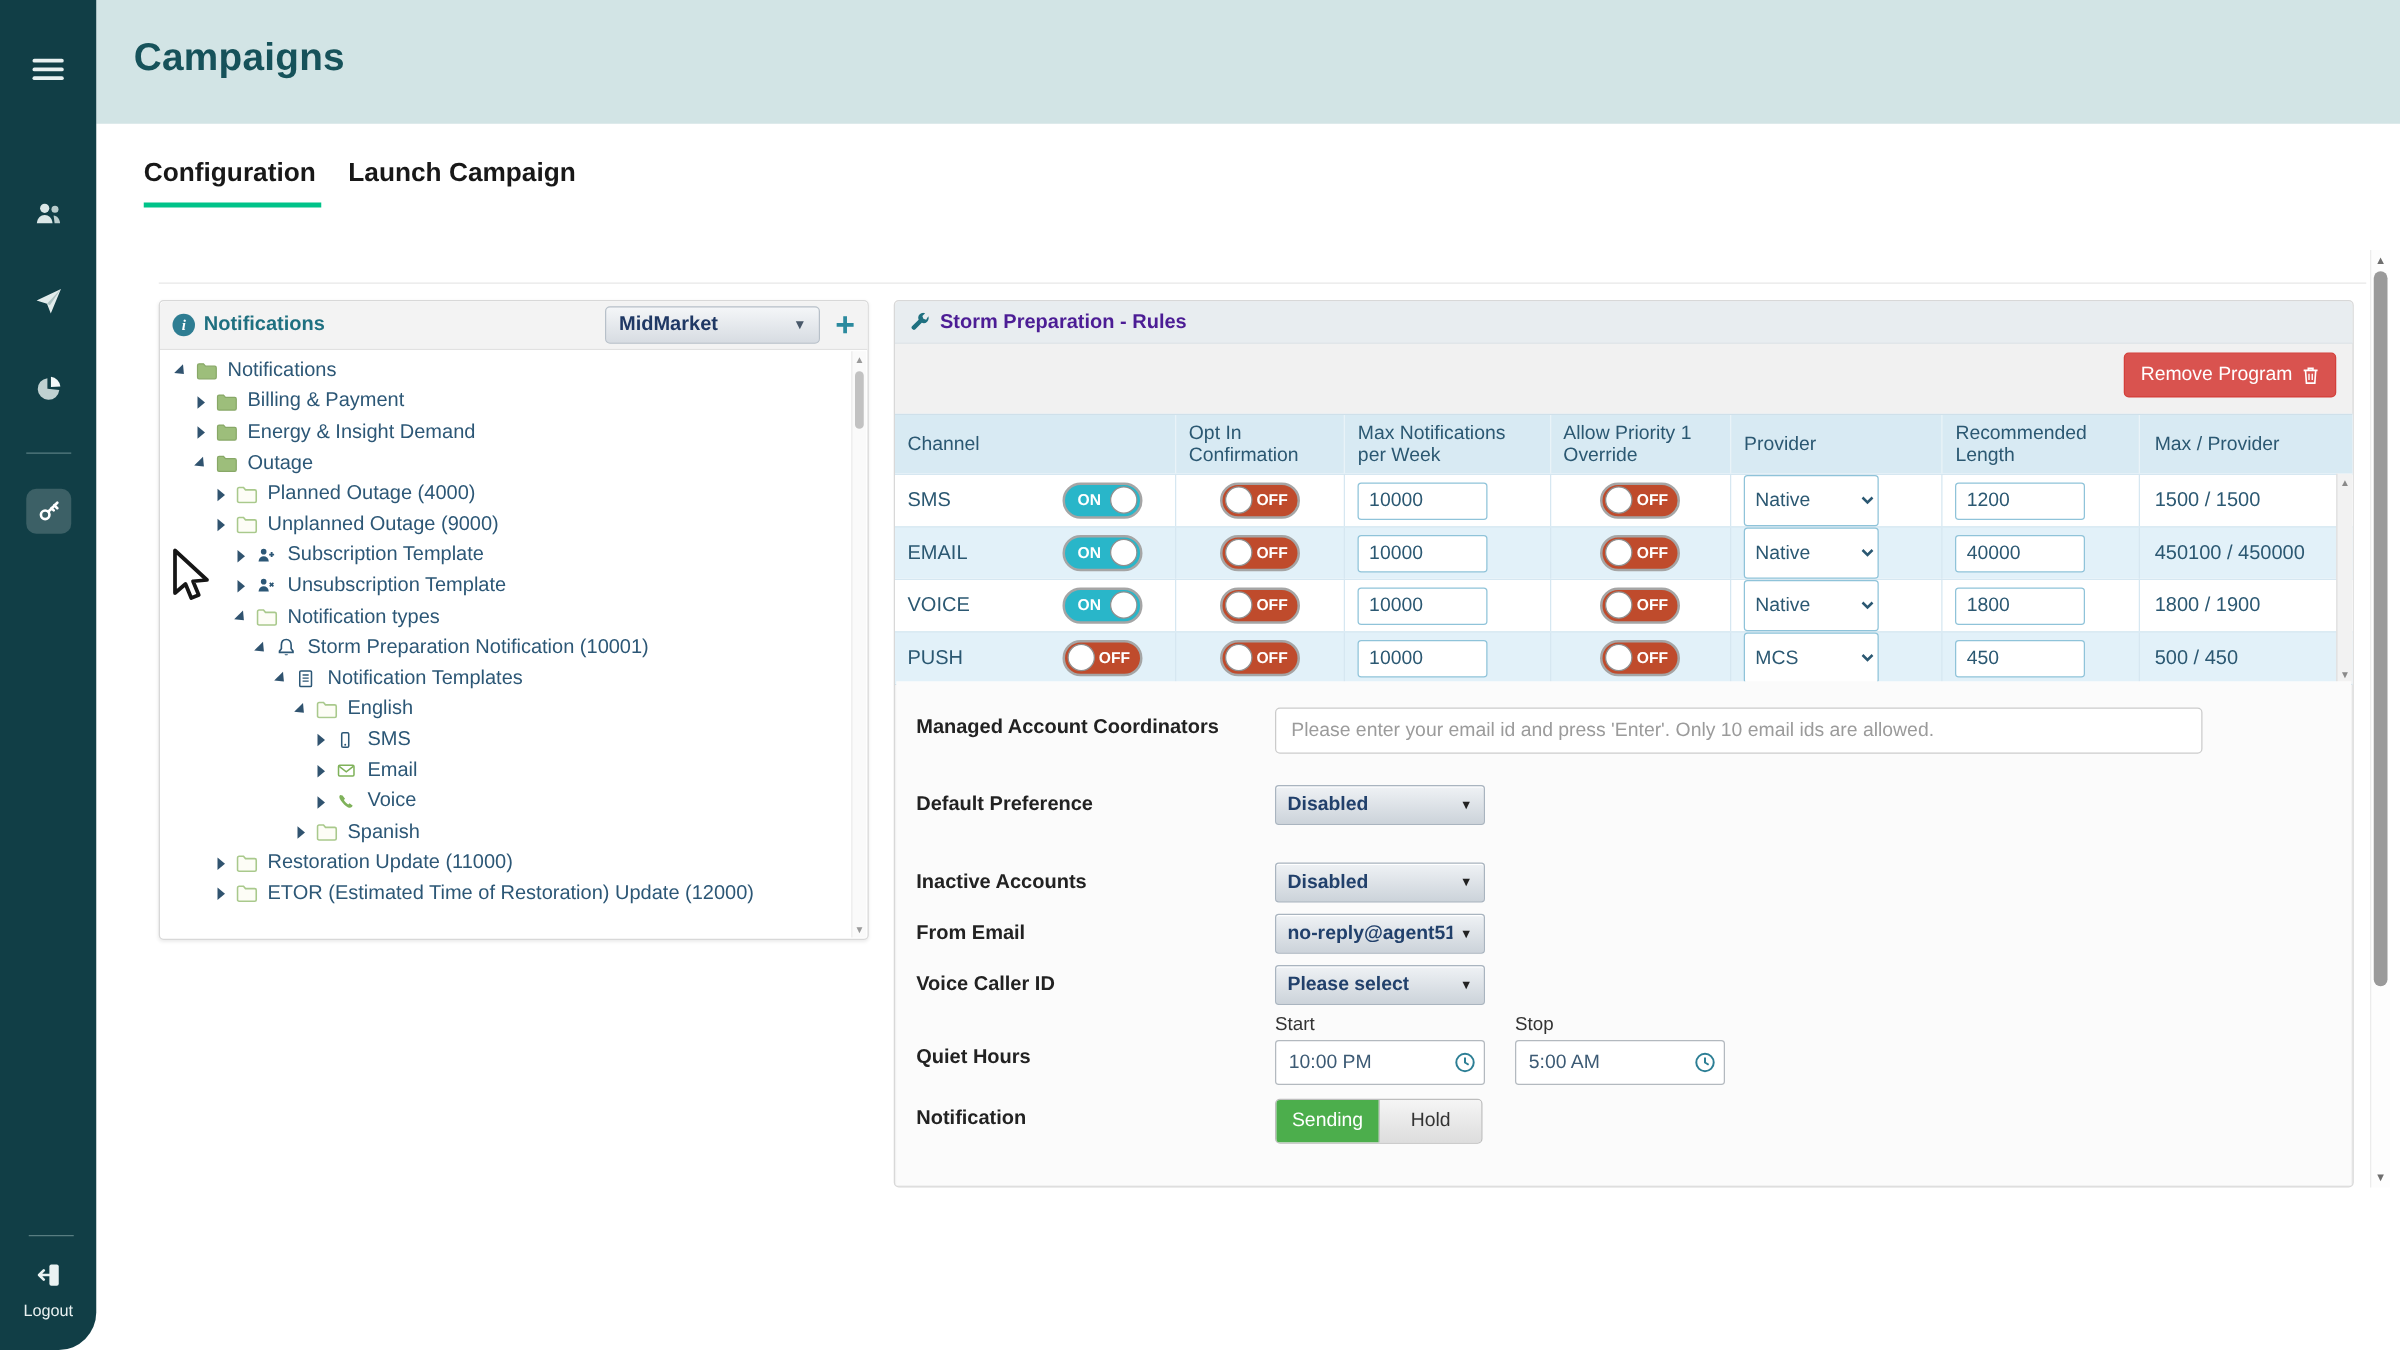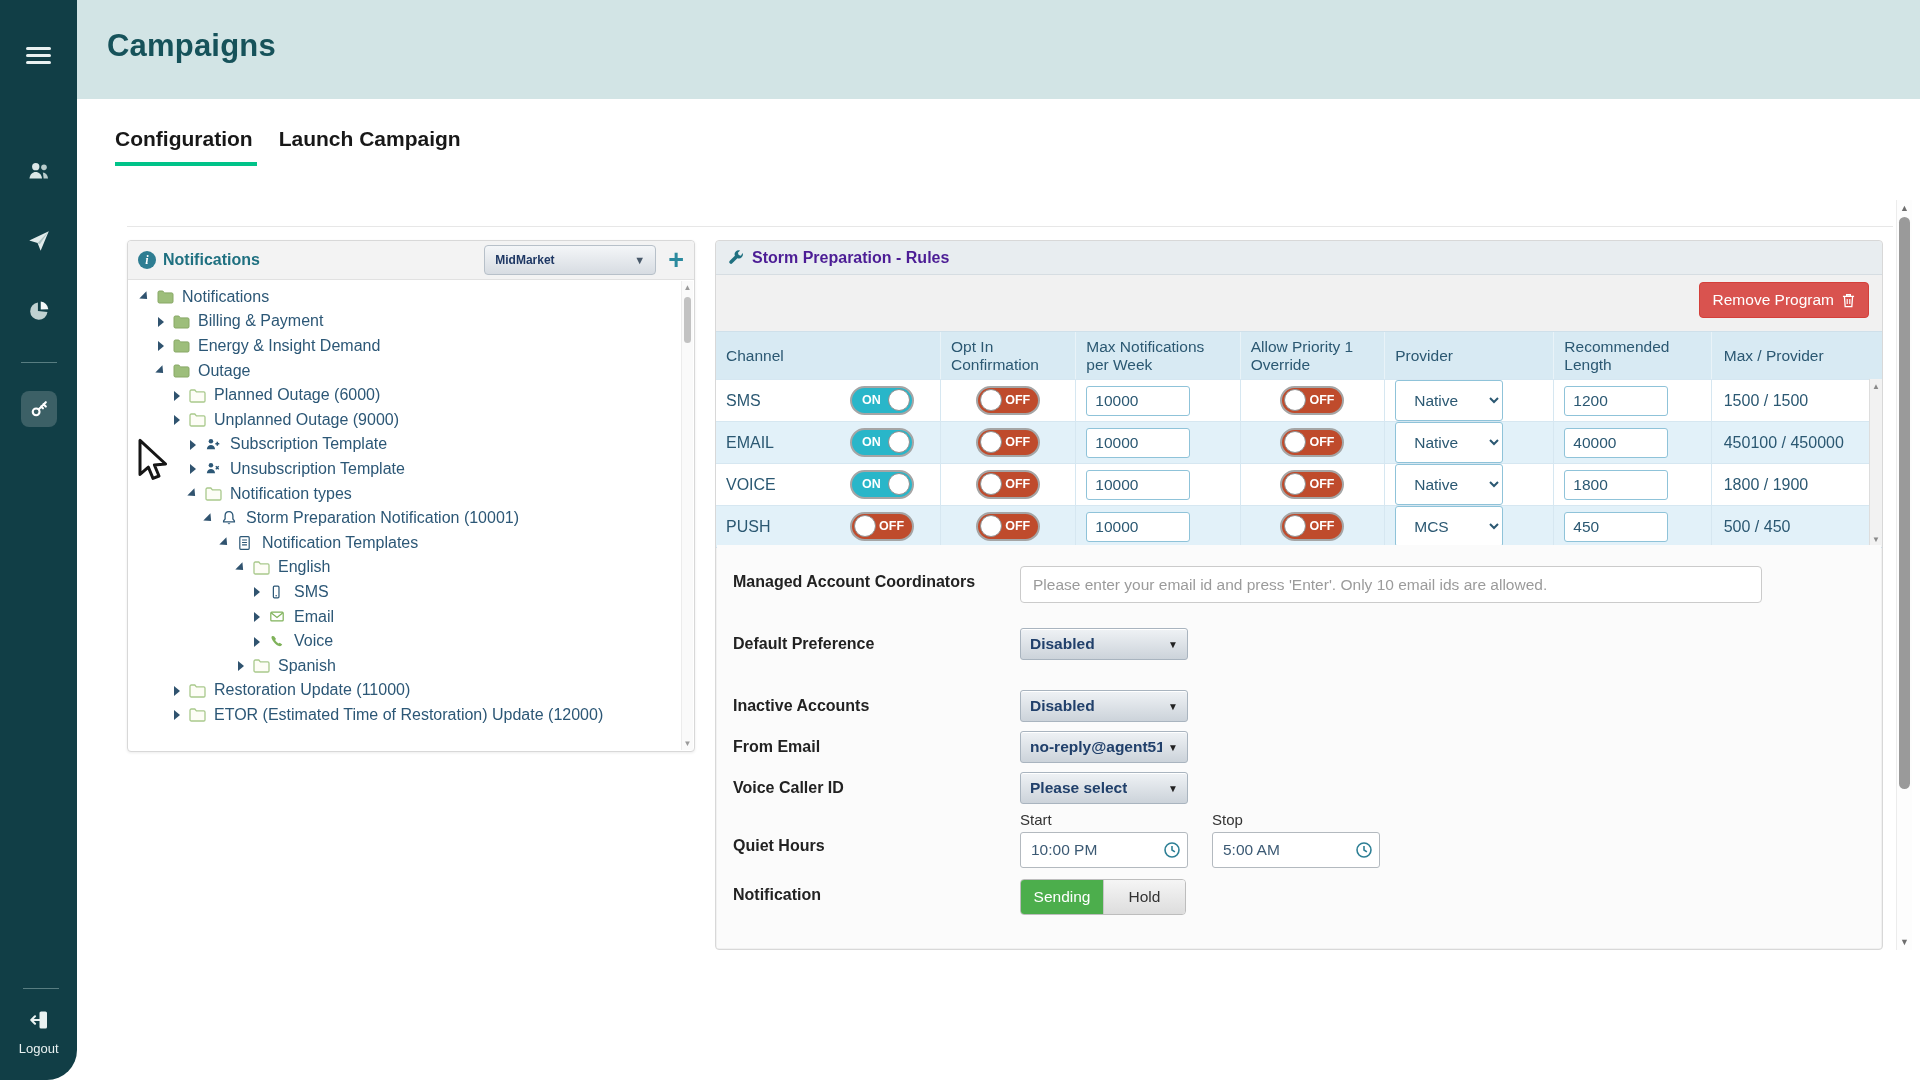--- a/index.html
+++ b/index.html
@@ -33,21 +33,21 @@
   
   #tree-panel{position:absolute;left:127px;top:240px;width:568px;height:512px;background:#fff;
     border:1px solid #d8d8d8;border-radius:4px;box-shadow:0 1px 3px rgba(0,0,0,.08)}
   #tree-header{height:39px;background:#f3f3f3;border-bottom:1px solid #e1e1e1;display:flex;
     align-items:center;padding:0 10px;border-radius:4px 4px 0 0}
   #info-badge{width:18px;height:18px;border-radius:50%;background:#2e7d92;color:#fff;
     font:italic bold 12px "Liberation Serif",serif;display:flex;align-items:center;justify-content:center}
   #tree-title{margin-left:7px;font-size:16px;font-weight:bold;color:#1f7080}
   #program-select{margin-left:auto;width:172px;height:30px;background:linear-gradient(#f4f6f8,#d7dce2);
     border:1px solid #b7c0c9;border-radius:4px;display:flex;align-items:center;padding:0 10px;cursor:pointer}
-  #program-select .val{font-size:12px;font-weight:bold;color:#1f3864}
+  #program-select .val{font-size:16px;font-weight:bold;color:#1f3864}
   #program-select .car{margin-left:auto;font-size:11px;color:#49596a}
   #add-program{margin-left:12px;font-size:27px;font-weight:bold;color:#2b8a9e;line-height:20px;cursor:pointer}
 
   #tree-list{position:relative;padding-top:5px;height:466px;overflow:hidden}
   .tree-row{height:24.6px;display:flex;align-items:center;font-size:16px;color:#2c5776;cursor:pointer;white-space:nowrap}
   .tarrow{width:13px;height:12px;position:relative;flex:0 0 13px}
   .tarrow::before{content:"";position:absolute;left:2px;top:1px;border-top:5px solid transparent;
     border-bottom:5px solid transparent;border-left:6px solid #30536f}
   .tarrow.exp::before{transform:rotate(45deg)}
   .ticon{width:19px;height:17px;margin:0 4px 0 4px;flex:0 0 19px;display:flex;align-items:center}
@@ -95,21 +95,21 @@
   .toggle .knob{position:absolute;top:1px;width:22px;height:22px;border-radius:50%;background:#fff;border:1px solid #8f8f8f}
   .toggle.on .knob{right:2px}
   .toggle.off .knob{left:2px}
   .toggle .tlab{position:absolute;top:5px;color:#fff;font-size:12.5px;font-weight:bold}
   .toggle.on .tlab{left:10px}
   .toggle.off .tlab{right:8px}
 
   .num-input{width:104px;height:30px;border:1px solid #8fc3d9;border-radius:3px;padding:0 8px;
     font-size:15.5px;color:#2b5872;background:#fff;font-family:inherit}
   .prov-select{width:108px;height:41px;border:1px solid #8fc3d9;border-radius:3px;color:#2b5872;
-    font-size:15.5px;background:#fff;padding-left:14px;font-family:inherit}
+    font-size:15.5px;background:#fff;padding-left:4px;font-family:inherit}
 
   #table-scroll{position:absolute;right:0;top:0;bottom:0;width:13px;background:#f2f2f2;border-left:1px solid #ddd}
   #table-scroll .up,#table-scroll .dn{position:absolute;left:0;width:12px;text-align:center;font-size:8px;color:#8a8a8a}
   #table-scroll .up{top:3px}#table-scroll .dn{bottom:3px}
 
   
   #form-area{position:absolute;left:1px;right:1px;top:304px;bottom:1px;background:#fbfbfb;padding-left:16px;overflow:hidden}
   .form-row{display:flex}
   .form-label{flex:0 0 287px;font-size:16px;font-weight:bold;color:#222;padding-top:7px}
   #mac-row{margin-top:21px}
@@ -258,21 +258,21 @@
         </span>
       </div>
       <div class="tree-row" style="padding-left: 44px;">
         <span class="tarrow col"></span>
         <span class="node-inner">
           <span class="ticon">
             <svg width="17" height="15" viewBox="0 0 17 15">
               <path d="M1 3.4C1 2.6 1.6 2 2.3 2h3.5l1.6 1.9h7.4c.7 0 1.2.6 1.2 1.3v7.5c0 .7-.5 1.3-1.2 1.3H2.3c-.7 0-1.3-.6-1.3-1.3z" fill="#fdfdf6" stroke="#a9c98c" stroke-width="1.3"></path>
             </svg>
           </span>
-          <span class="nlabel">Planned Outage (6000)</span>
+          <span class="nlabel">Planned Outage (4000)</span>
         </span>
       </div>
       <div class="tree-row" style="padding-left: 44px;">
         <span class="tarrow col"></span>
         <span class="node-inner">
           <span class="ticon">
             <svg width="17" height="15" viewBox="0 0 17 15">
               <path d="M1 3.4C1 2.6 1.6 2 2.3 2h3.5l1.6 1.9h7.4c.7 0 1.2.6 1.2 1.3v7.5c0 .7-.5 1.3-1.2 1.3H2.3c-.7 0-1.3-.6-1.3-1.3z" fill="#fdfdf6" stroke="#a9c98c" stroke-width="1.3"></path>
             </svg>
           </span>

